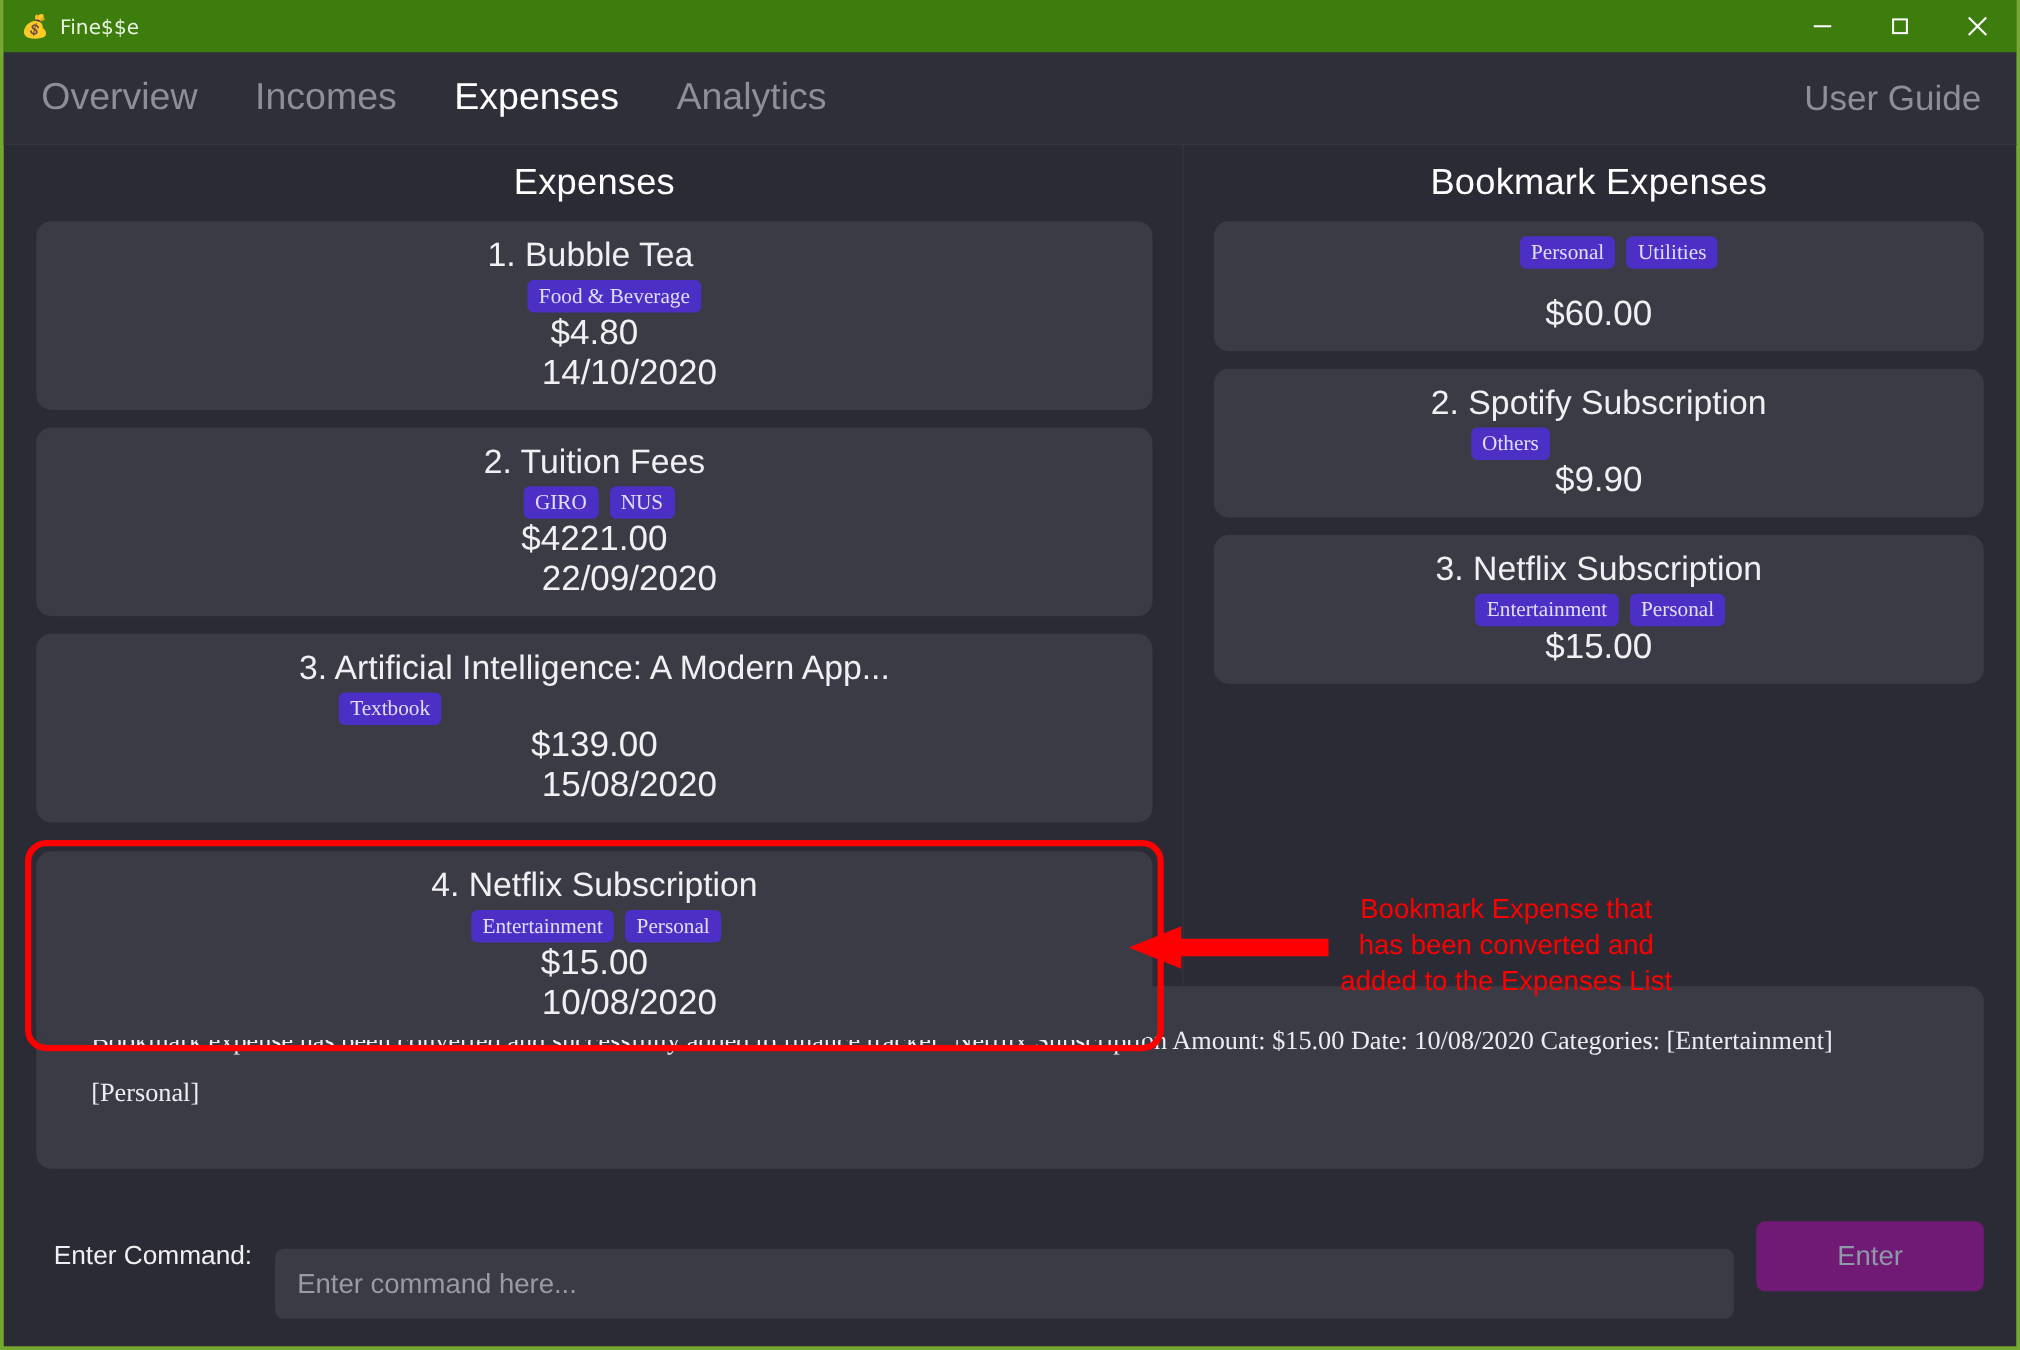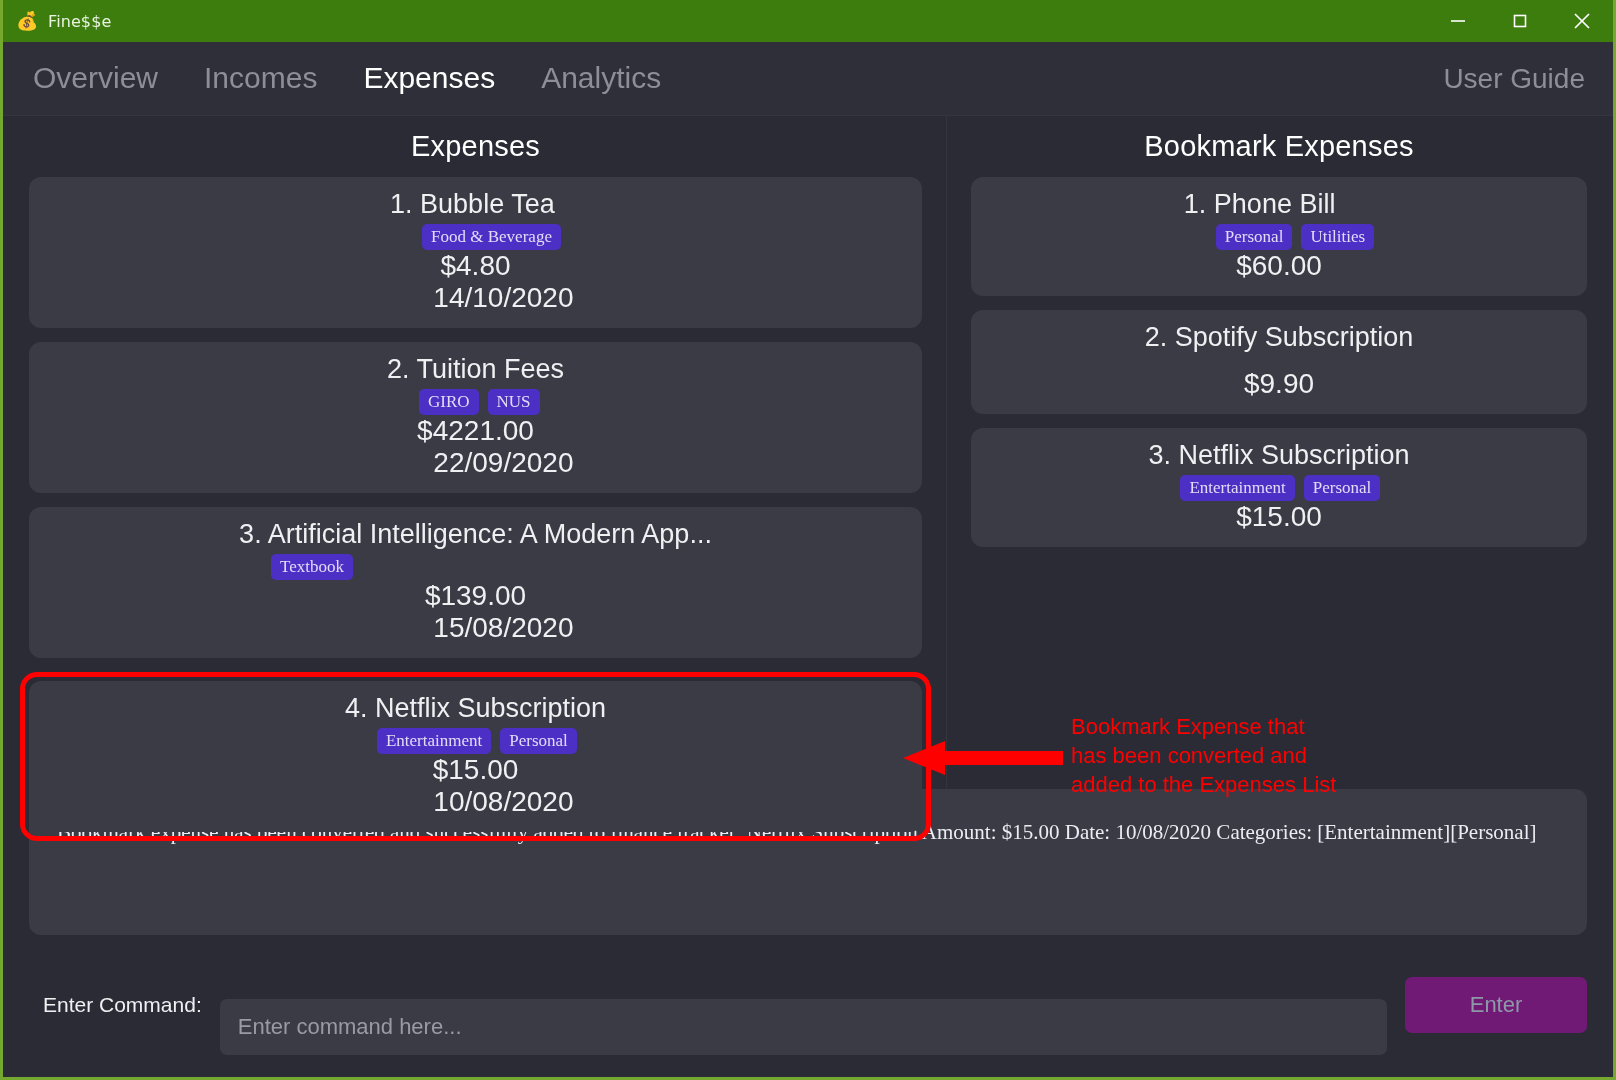--- a/index.html
+++ b/index.html
@@ -169,41 +169,42 @@
 
   
   .annotation {
     position: absolute;
     left: 900px;
     top: 592px;
     width: 460px;
     display: flex;
     align-items: flex-start;
     pointer-events: none;
+    text-align: center;
   }
   .arrow {
     margin-top: 30px;
     flex: 0 0 auto;
   }
   .annotation-text {
     color: #ff0000;
     font-size: 22px;
     line-height: 1.32;
     width: 268px;
     margin-left: 8px;
     margin-top: 4px;
   }
 
   
   .resultbox {
     margin: 0 26px 0 26px;
     background: #3b3b46;
     border-radius: 12px;
     height: 156px;
-    padding: 22px 28px;
+    padding: 22px 44px;
     color: #ecedf2;
     font-family: "Liberation Serif", serif;
     font-size: 21px;
     line-height: 2.0;
     overflow: hidden;
   }
 
   
   .commandbar {
     flex: 0 0 auto;
@@ -336,32 +337,34 @@
           <div class="card-date">10/08/2020</div>
         </div>
       </div>
     </div>
 
     <div class="pane pane-right">
       <div class="pane-title">Bookmark Expenses</div>
 
       <div class="card card-right">
         <div class="card-main">
-          <div class="card-title">1. Phone Bill</div>
           <div class="tags">
             <span class="tag">Personal</span>
             <span class="tag">Utilities</span>
           </div>
         </div>
         <div class="card-amount">$60.00</div>
       </div>
 
       <div class="card card-right">
         <div class="card-main">
           <div class="card-title">2. Spotify Subscription</div>
+          <div class="tags">
+            <span class="tag">Others</span>
+          </div>
         </div>
         <div class="card-amount">$9.90</div>
       </div>
 
       <div class="card card-right">
         <div class="card-main">
           <div class="card-title">3. Netflix Subscription</div>
           <div class="tags">
             <span class="tag">Entertainment</span>
             <span class="tag">Personal</span>

